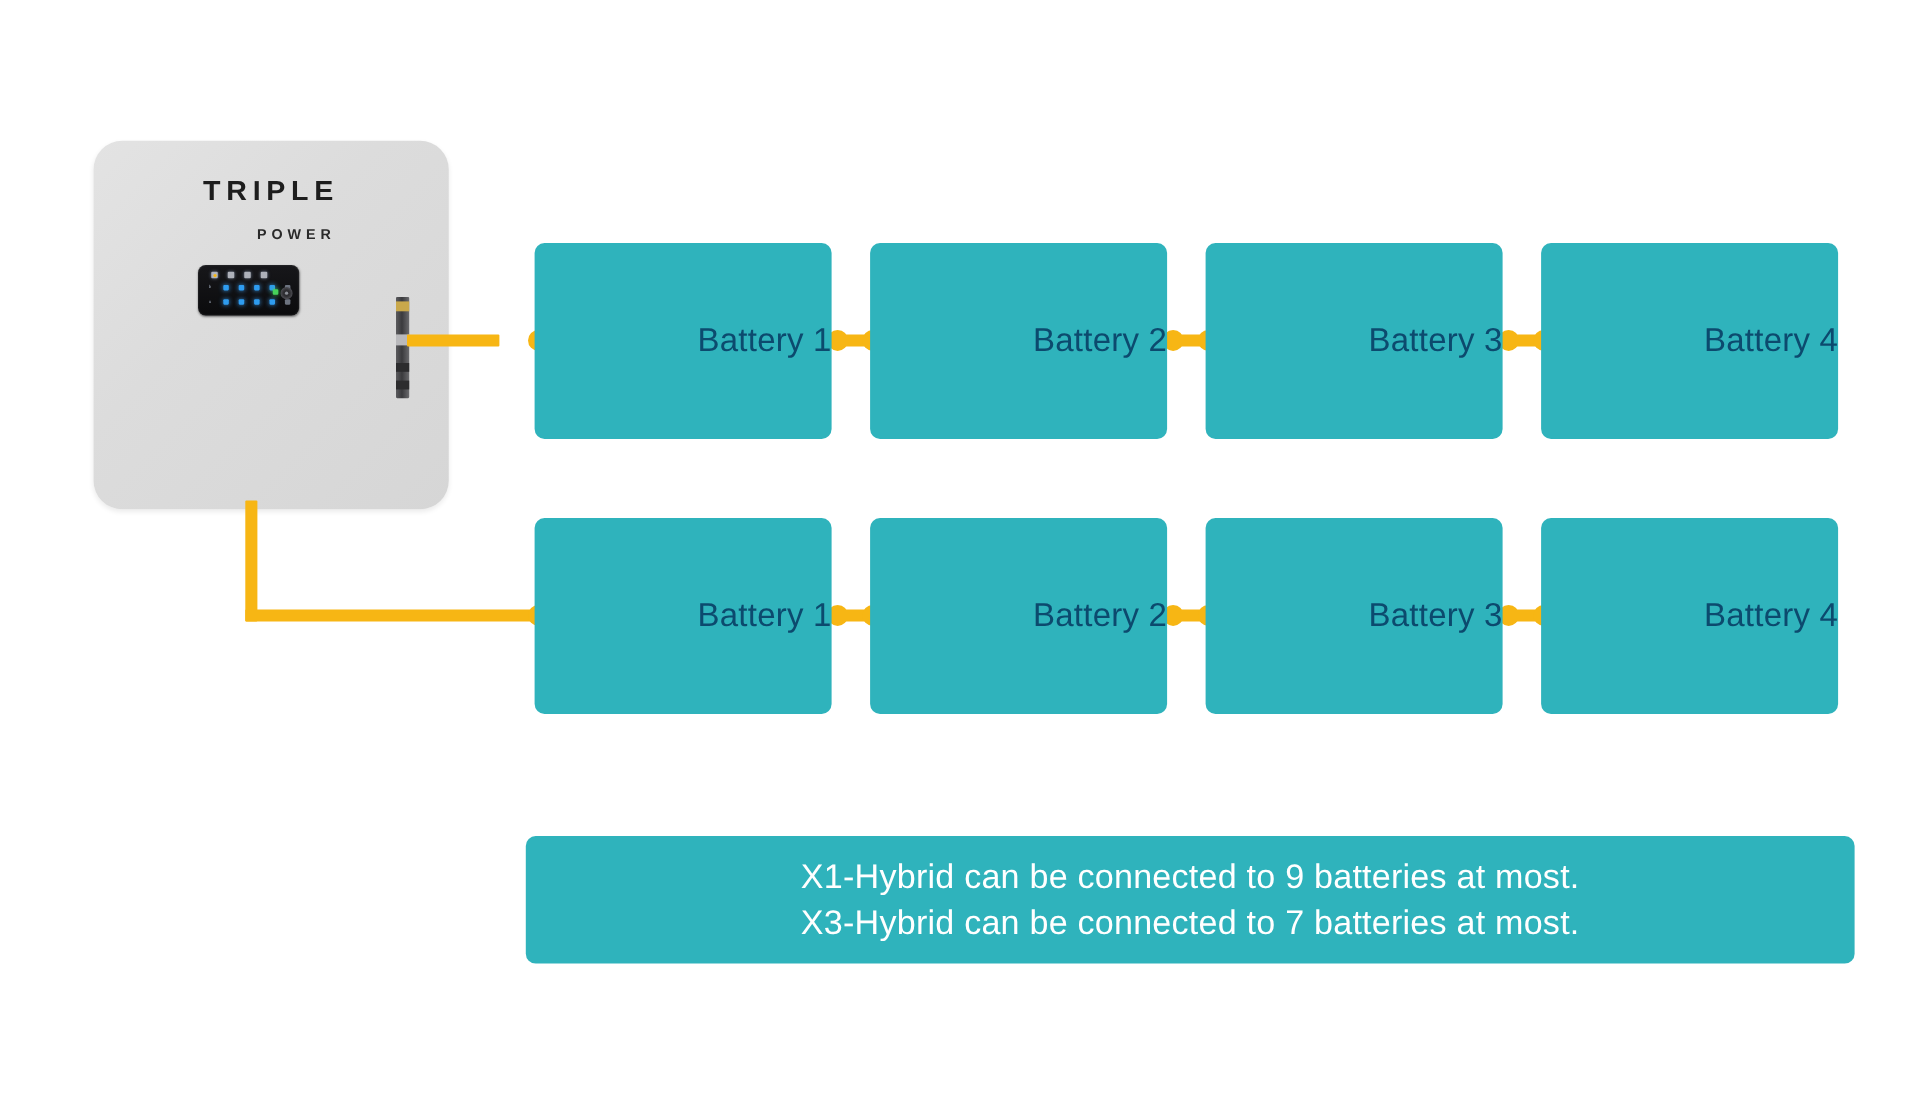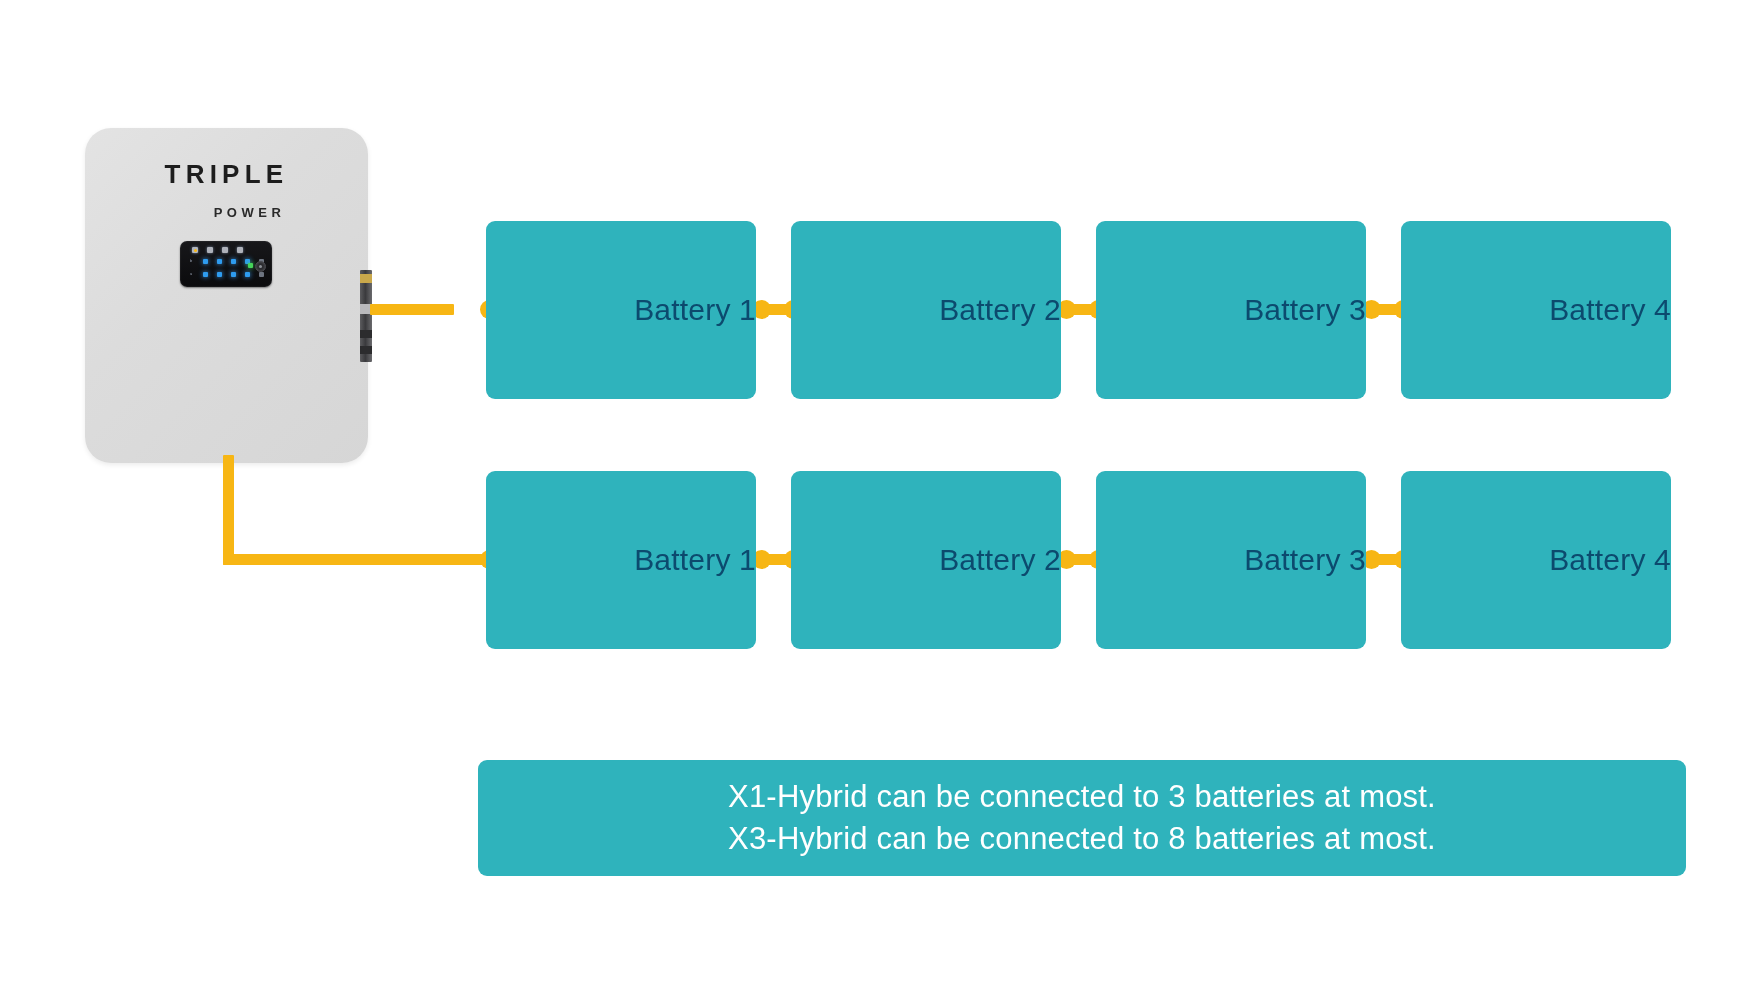--- a/index.html
+++ b/index.html
@@ -10,20 +10,21 @@
     overflow:hidden;
   }
   #stage{position:relative;width:1750px;height:1000px;background:#fff;}
 
   
   .inverter{
     position:absolute;left:85px;top:128px;width:283px;height:335px;
     background:linear-gradient(135deg,#e3e3e3 0%,#dcdcdc 40%,#d6d6d6 100%);
     border-radius:26px;
     box-shadow:0 2px 5px rgba(0,0,0,.08);
+    padding-left:40px;
   }
   .inverter-logo{
     position:absolute;left:0;right:0;top:32px;
     text-align:center;
   }
   .logo-main{
     font-family:"Liberation Sans", sans-serif;
     font-size:25px;letter-spacing:5px;font-weight:700;color:#1d1d1d;
     transform:scaleX(1.04);
     display:inline-block;
@@ -213,17 +214,17 @@
     <span>Battery 2</span>
   </div>
   <div class="battery" style="left:1096px;top:471px;width:270px;height:178px;">
     <span>Battery 3</span>
   </div>
   <div class="battery" style="left:1401px;top:471px;width:270px;height:178px;">
     <span>Battery 4</span>
   </div>
 
   <div class="note">
-    <span class="note-line">X1-Hybrid can be connected to 3 batteries at most.</span>
-    <span class="note-line">X3-Hybrid can be connected to 8 batteries at most.</span>
+    <span class="note-line">X1-Hybrid can be connected to 9 batteries at most.</span>
+    <span class="note-line">X3-Hybrid can be connected to 7 batteries at most.</span>
   </div>
 
 </div>
 
 </body></html>

